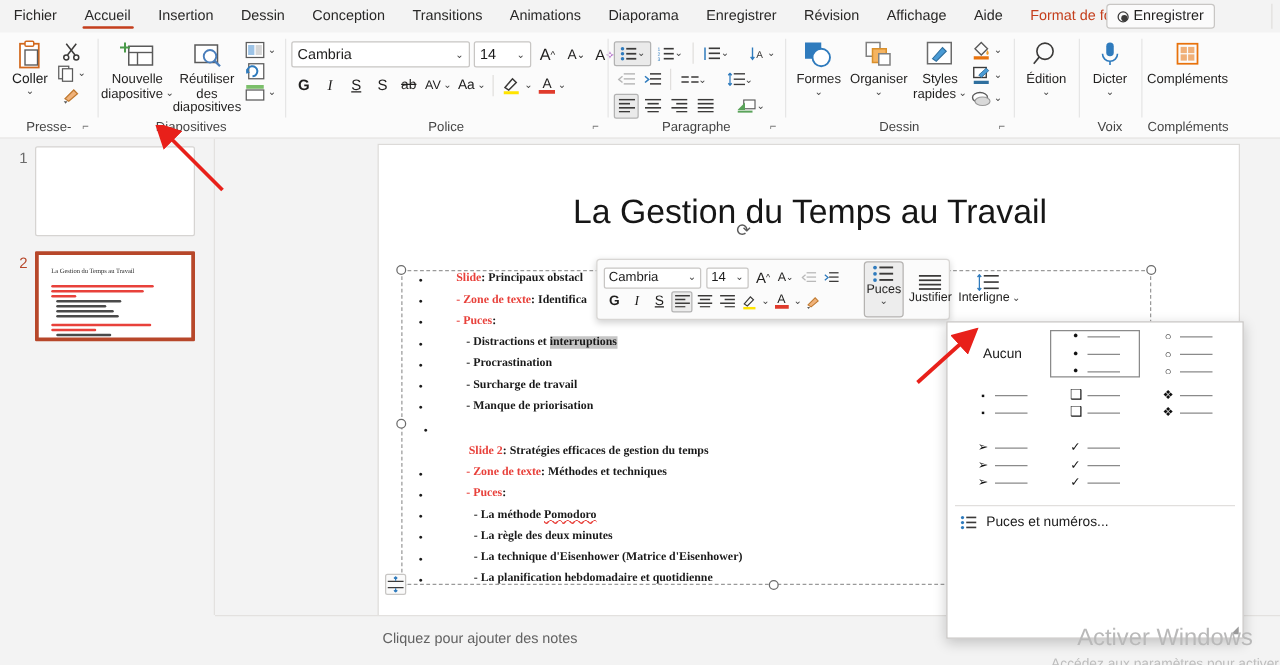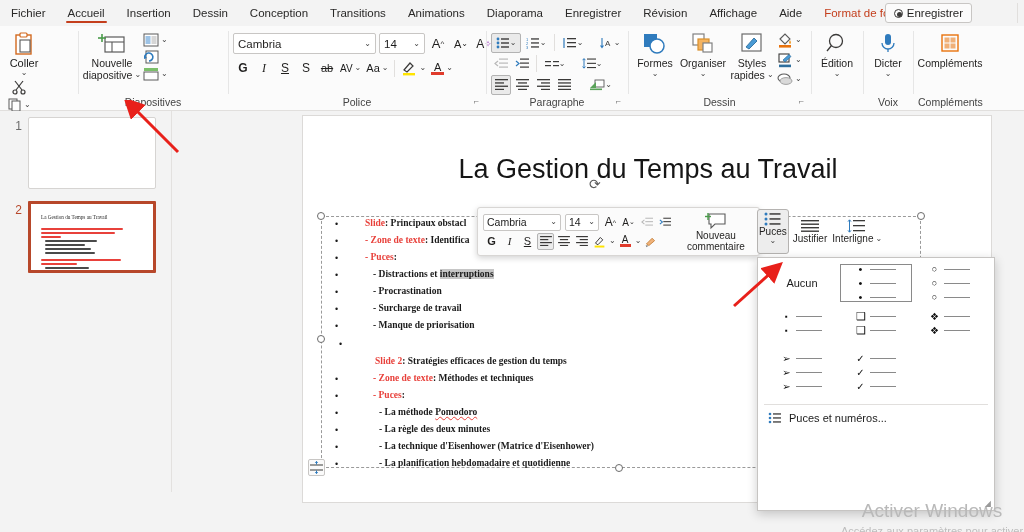--- a/index.html
+++ b/index.html
@@ -74,21 +74,21 @@
   .bigbtn .lbl { margin-top:2px; }
   .chev { font-size:8px; color:#444; line-height:8px; }
   .smallbtn {
     display:flex; align-items:center; gap:2px; padding:1px 2px; border-radius:3px;
     cursor:default;
   }
   .ico { display:inline-flex; align-items:center; justify-content:center; }
 
   
   .g-clip { width:78px; }
-  .g-clip .grp-body { padding-top:2px;flex-direction:column; }
+  .g-clip .grp-body { padding-top:2px; }
   .clipcol { display:flex; flex-direction:column; align-items:center; width:38px; }
   .clip-right { display:flex; flex-direction:column; gap:1px; padding-top:2px; }
 
   
   .g-slides { width:150px; }
   .slides-extra { display:flex; flex-direction:column; gap:1px; padding-top:3px; }
 
   
   .g-font { width:258px; }
   .fontrow1 { display:flex; align-items:center; gap:3px; margin-bottom:4px; }
@@ -347,20 +347,31 @@
               <line x1="14" y1="10" x2="14" y2="20" stroke="#5a5a5a" stroke-width="1.1"></line>
               <line x1="4" y1="2" x2="4" y2="10" stroke="#4a9b4a" stroke-width="1.6"></line>
               <line x1="0" y1="6" x2="8" y2="6" stroke="#4a9b4a" stroke-width="1.6"></line>
             </svg>
           </span>
           <span class="lbl">Nouvelle</span>
           <span style="display:flex;align-items:center;gap:2px">
             <span>diapositive</span>
             <span class="chev">⌄</span>
           </span>
+        </div>
+        <div class="bigbtn" style="width:62px">
+          <span class="ico">
+            <svg width="28" height="24" viewBox="0 0 28 24">
+              <rect x="4" y="4" width="18" height="14" fill="#fff" stroke="#5a5a5a" stroke-width="1.2"></rect>
+              <circle cx="16" cy="13" r="5" fill="#fff" stroke="#4a7ebb" stroke-width="1.5"></circle>
+              <line x1="19.5" y1="16.5" x2="24" y2="21" stroke="#4a7ebb" stroke-width="1.8"></line>
+            </svg>
+          </span>
+          <span class="lbl">Réutiliser des</span>
+          <span>diapositives</span>
         </div>
         <div class="slides-extra">
           <div class="smallbtn">
             <span class="ico">
               <svg width="16" height="14" viewBox="0 0 16 14">
                 <rect x="1" y="1" width="14" height="12" fill="#fff" stroke="#5a5a5a" stroke-width="1"></rect>
                 <rect x="2.5" y="3" width="5" height="8" fill="#9dc3e6"></rect>
                 <rect x="8.5" y="3" width="5" height="8" fill="#d6d6d6"></rect>
               </svg>
             </span>
@@ -833,20 +844,23 @@
           <svg width="13" height="13" viewBox="0 0 13 13">
             <line x1="0" y1="4" x2="13" y2="4" stroke="#3b3a39" stroke-width="1"></line>
             <line x1="0" y1="9" x2="13" y2="9" stroke="#3b3a39" stroke-width="1"></line>
             <path d="M6.5 0.5 L6.5 3.5 M5.2 1.8 L6.5 0.4 L7.8 1.8" stroke="#2f7bbd" stroke-width="1" fill="none"></path>
             <path d="M6.5 12.5 L6.5 9.5 M5.2 11.2 L6.5 12.6 L7.8 11.2" stroke="#2f7bbd" stroke-width="1" fill="none"></path>
           </svg>
         </div>
       </div>
     </div>
 
+    <div class="notesbar">
+      <div class="notes-ph">Cliquez pour ajouter des notes</div>
+    </div>
   </div>
 
   <div class="minibar">
     <div class="mb-left">
       <div class="mb-r">
         <div class="mb-fontname">
           <span style="flex:1">Cambria</span>
           <span class="chev">⌄</span>
         </div>
         <div class="mb-fontsize" style="margin-left:3px">
@@ -924,31 +938,20 @@
           <svg width="13" height="13" viewBox="0 0 16 16">
             <path d="M3 11 L10 4 L13 7 L6 13 Z" fill="#f0b27a" stroke="#c07a30" stroke-width="1"></path>
             <path d="M2 13 L5 13 L3.5 15 Z" fill="#5a5a5a"></path>
           </svg>
         </div>
       </div>
     </div>
 
     <span class="mb-sep"></span>
 
-    <div class="mb-big">
-      <span class="ico">
-        <svg width="22" height="18" viewBox="0 0 22 18">
-          <path d="M4 2 H20 V12 H10 L6 16 V12 H4 Z" fill="#fff" stroke="#5a5a5a" stroke-width="1.1"></path>
-          <line x1="3" y1="1" x2="3" y2="8" stroke="#4a9b4a" stroke-width="1.4"></line>
-          <line x1="0" y1="4.5" x2="6" y2="4.5" stroke="#4a9b4a" stroke-width="1.4"></line>
-        </svg>
-      </span>
-      <span>Nouveau</span>
-      <span>commentaire</span>
-    </div>
 
     <span class="mb-sep"></span>
 
     <div class="mb-big boxed" style="width:32px">
       <span class="ico">
         <svg width="18" height="14" viewBox="0 0 18 14">
           <circle cx="2" cy="2" r="1.5" fill="#2f7bbd"></circle>
             <rect x="5.5" y="1.2" width="11" height="1.5" fill="#3b3a39"></rect>
           <circle cx="2" cy="7" r="1.5" fill="#2f7bbd"></circle>
             <rect x="5.5" y="6.2" width="11" height="1.5" fill="#3b3a39"></rect>

